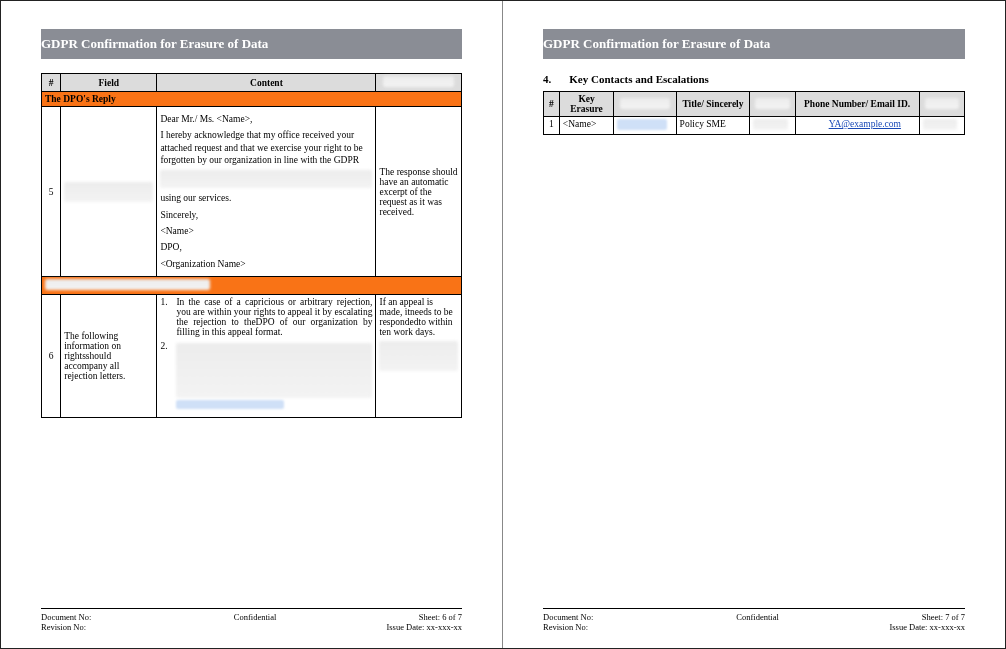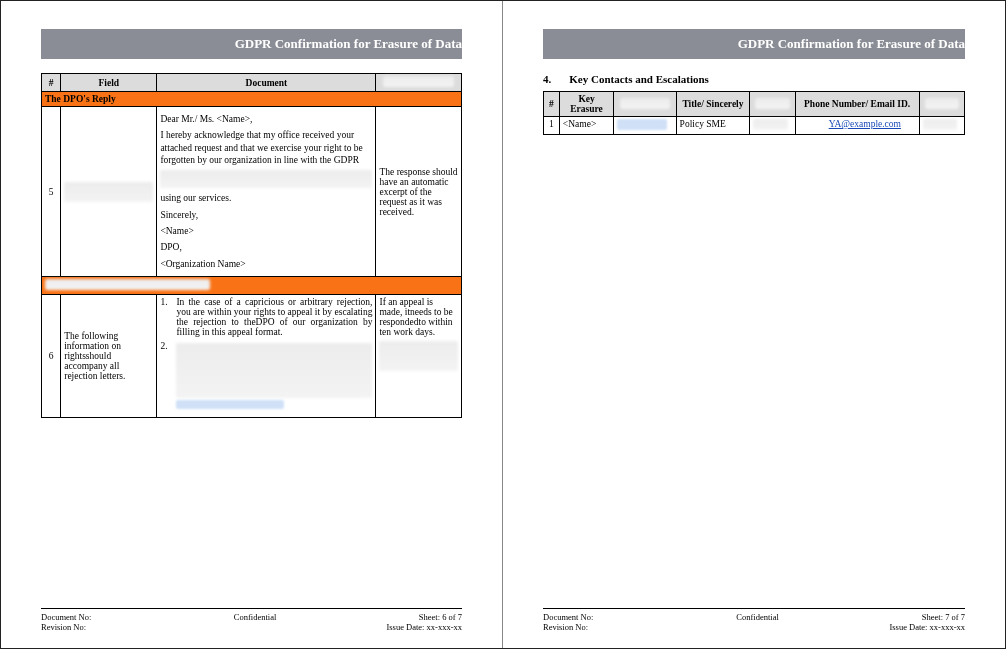--- a/index.html
+++ b/index.html
@@ -26,21 +26,21 @@
     padding: 28px 40px 30px 40px;
     border-right: 1px solid #888;
   }
   .page:last-child { border-right: none; }
   .title-bar {
     background: #8a8d95;
     color: #fff;
     font-weight: bold;
     font-size: 13px;
     padding: 7px 0;
-    text-align: right;
+    text-align: left;
     margin-bottom: 14px;
   }
   .section-heading {
     font-weight: bold;
     font-size: 11px;
     margin: 0 0 6px 0;
     display: flex;
     gap: 18px;
   }
   table.data {
@@ -105,21 +105,21 @@
 <div class="spread">
 
   <div class="page">
     <div class="title-bar">GDPR Confirmation for Erasure of Data</div>
 
     <table class="data">
       <tbody>
           <tr>
         <th class="num-col">#</th>
         <th class="field-col">Field</th>
-        <th class="content-col">Document</th>
+        <th class="content-col">Content</th>
         <th class="note-col"><span class="redact cell"></span></th>
       </tr>
       <tr class="greenrow">
         <td colspan="4">The DPO's Reply</td>
       </tr>
       <tr>
         <td class="num-col" style="text-align:center; vertical-align:middle">5</td>
         <td class="field-col" style="vertical-align:middle">
               <span class="redact block" style="min-height:20px"></span>
             </td>

